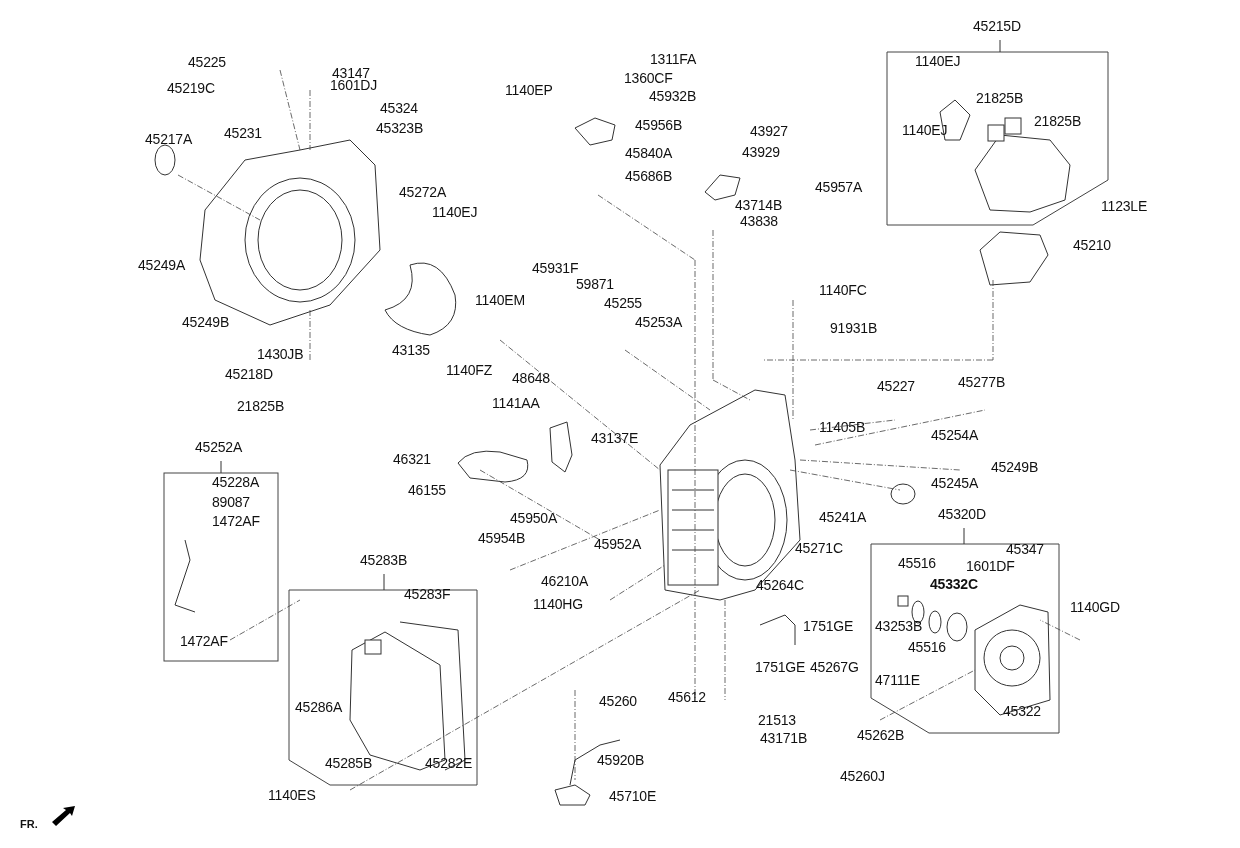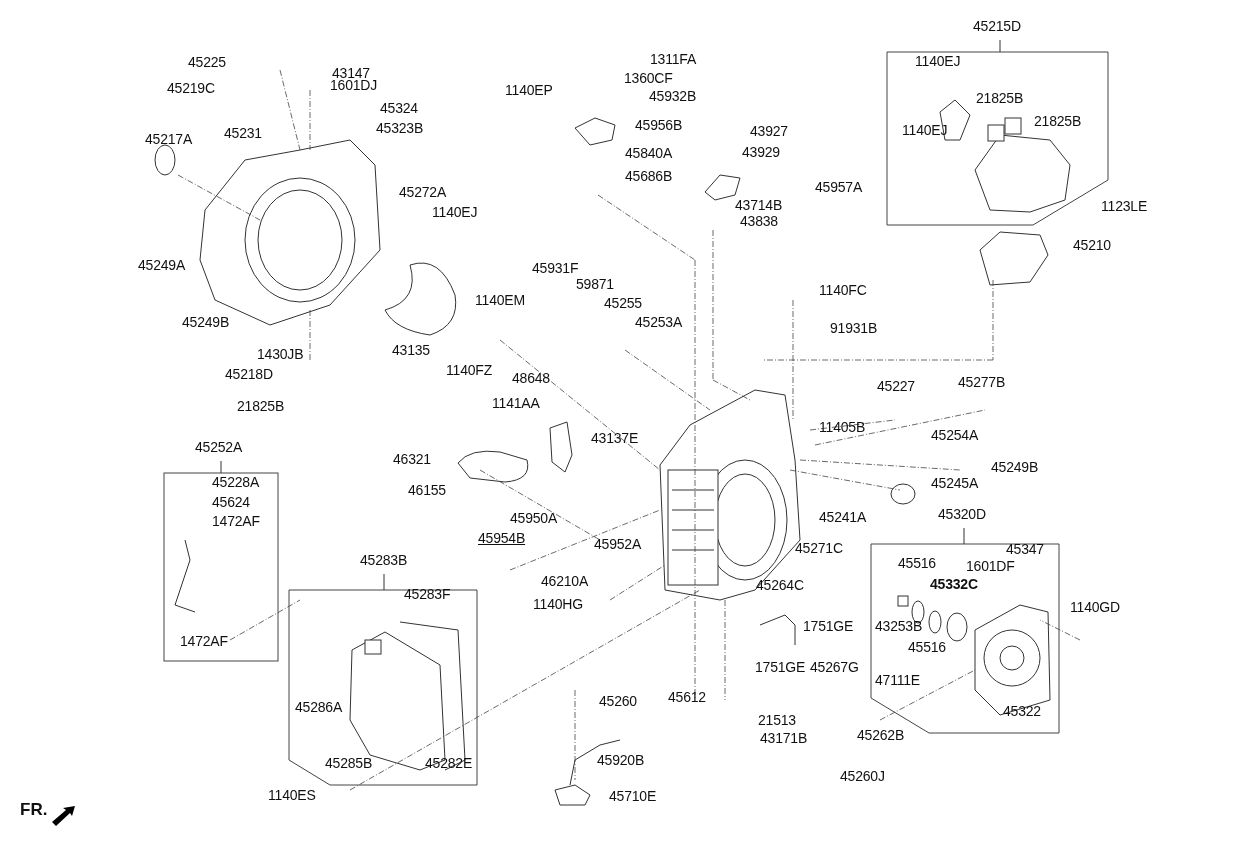--- a/index.html
+++ b/index.html
@@ -1,20 +1,20 @@
 <!DOCTYPE html>
 <html><head>
 <meta charset="utf-8">
 <style>
   html, body { margin:0; padding:0; background:#ffffff; }
   #canvas { position:relative; width:1240px; height:848px; overflow:hidden; background:#fff;
             font-family:"Liberation Sans", sans-serif; color:#111; }
   svg#art { position:absolute; left:0; top:0; }
   .lbl { position:absolute; font-size:14px; line-height:16px; white-space:nowrap; color:#111; letter-spacing:-0.2px; }
-  .fr { position:absolute; left:20px; top:800px; font-size:17px; font-weight:bold; }
+  .fr { position:absolute; left:20px; top:818px; font-size:11px; font-weight:bold; }
   .part { fill:#fff; stroke:#333; stroke-width:1; }
   .ld { stroke:#333; stroke-width:1; fill:none; }
   .dash { stroke:#444; stroke-width:0.8; fill:none; stroke-dasharray:6 2 1 2; }
   .box { stroke:#444; stroke-width:1; fill:none; }
 </style>
 </head>
 <body>
 
 <div id="canvas">
   <svg id="art" width="1240" height="848" viewBox="0 0 1240 848">
@@ -179,38 +179,38 @@
       <div class="lbl" style="left: 819px; top: 419px;">11405B</div>
       <div class="lbl" style="left: 931px; top: 427px;">45254A</div>
       <div class="lbl" style="left: 991px; top: 459px;">45249B</div>
       <div class="lbl" style="left: 931px; top: 475px;">45245A</div>
       <div class="lbl" style="left: 819px; top: 509px;">45241A</div>
       <div class="lbl" style="left: 492px; top: 395px;">1141AA</div>
       <div class="lbl" style="left: 591px; top: 430px;">43137E</div>
       <div class="lbl" style="left: 393px; top: 451px;">46321</div>
       <div class="lbl" style="left: 408px; top: 482px;">46155</div>
       <div class="lbl" style="left: 510px; top: 510px;">45950A</div>
-      <div class="lbl" style="left: 478px; top: 530px; text-decoration: underline;">45954B</div>
+      <div class="lbl" style="left: 478px; top: 530px;">45954B</div>
       <div class="lbl" style="left: 594px; top: 536px;">45952A</div>
       <div class="lbl" style="left: 541px; top: 573px;">46210A</div>
       <div class="lbl" style="left: 533px; top: 596px;">1140HG</div>
       <div class="lbl" style="left: 795px; top: 540px;">45271C</div>
       <div class="lbl" style="left: 756px; top: 577px;">45264C</div>
       <div class="lbl" style="left: 803px; top: 618px;">1751GE</div>
       <div class="lbl" style="left: 755px; top: 659px;">1751GE</div>
       <div class="lbl" style="left: 810px; top: 659px;">45267G</div>
       <div class="lbl" style="left: 668px; top: 689px;">45612</div>
       <div class="lbl" style="left: 599px; top: 693px;">45260</div>
       <div class="lbl" style="left: 758px; top: 712px;">21513</div>
       <div class="lbl" style="left: 760px; top: 730px;">43171B</div>
       <div class="lbl" style="left: 597px; top: 752px;">45920B</div>
       <div class="lbl" style="left: 609px; top: 788px;">45710E</div>
       <div class="lbl" style="left: 195px; top: 439px;">45252A</div>
       <div class="lbl" style="left: 212px; top: 474px;">45228A</div>
-      <div class="lbl" style="left: 212px; top: 494px;">45624</div>
+      <div class="lbl" style="left: 212px; top: 494px;">89087</div>
       <div class="lbl" style="left: 212px; top: 513px;">1472AF</div>
       <div class="lbl" style="left: 180px; top: 633px;">1472AF</div>
       <div class="lbl" style="left: 360px; top: 552px;">45283B</div>
       <div class="lbl" style="left: 404px; top: 586px;">45283F</div>
       <div class="lbl" style="left: 295px; top: 699px;">45286A</div>
       <div class="lbl" style="left: 325px; top: 755px;">45285B</div>
       <div class="lbl" style="left: 425px; top: 755px;">45282E</div>
       <div class="lbl" style="left: 268px; top: 787px;">1140ES</div>
       <div class="lbl" style="left: 938px; top: 506px;">45320D</div>
       <div class="lbl" style="left: 898px; top: 555px;">45516</div>

